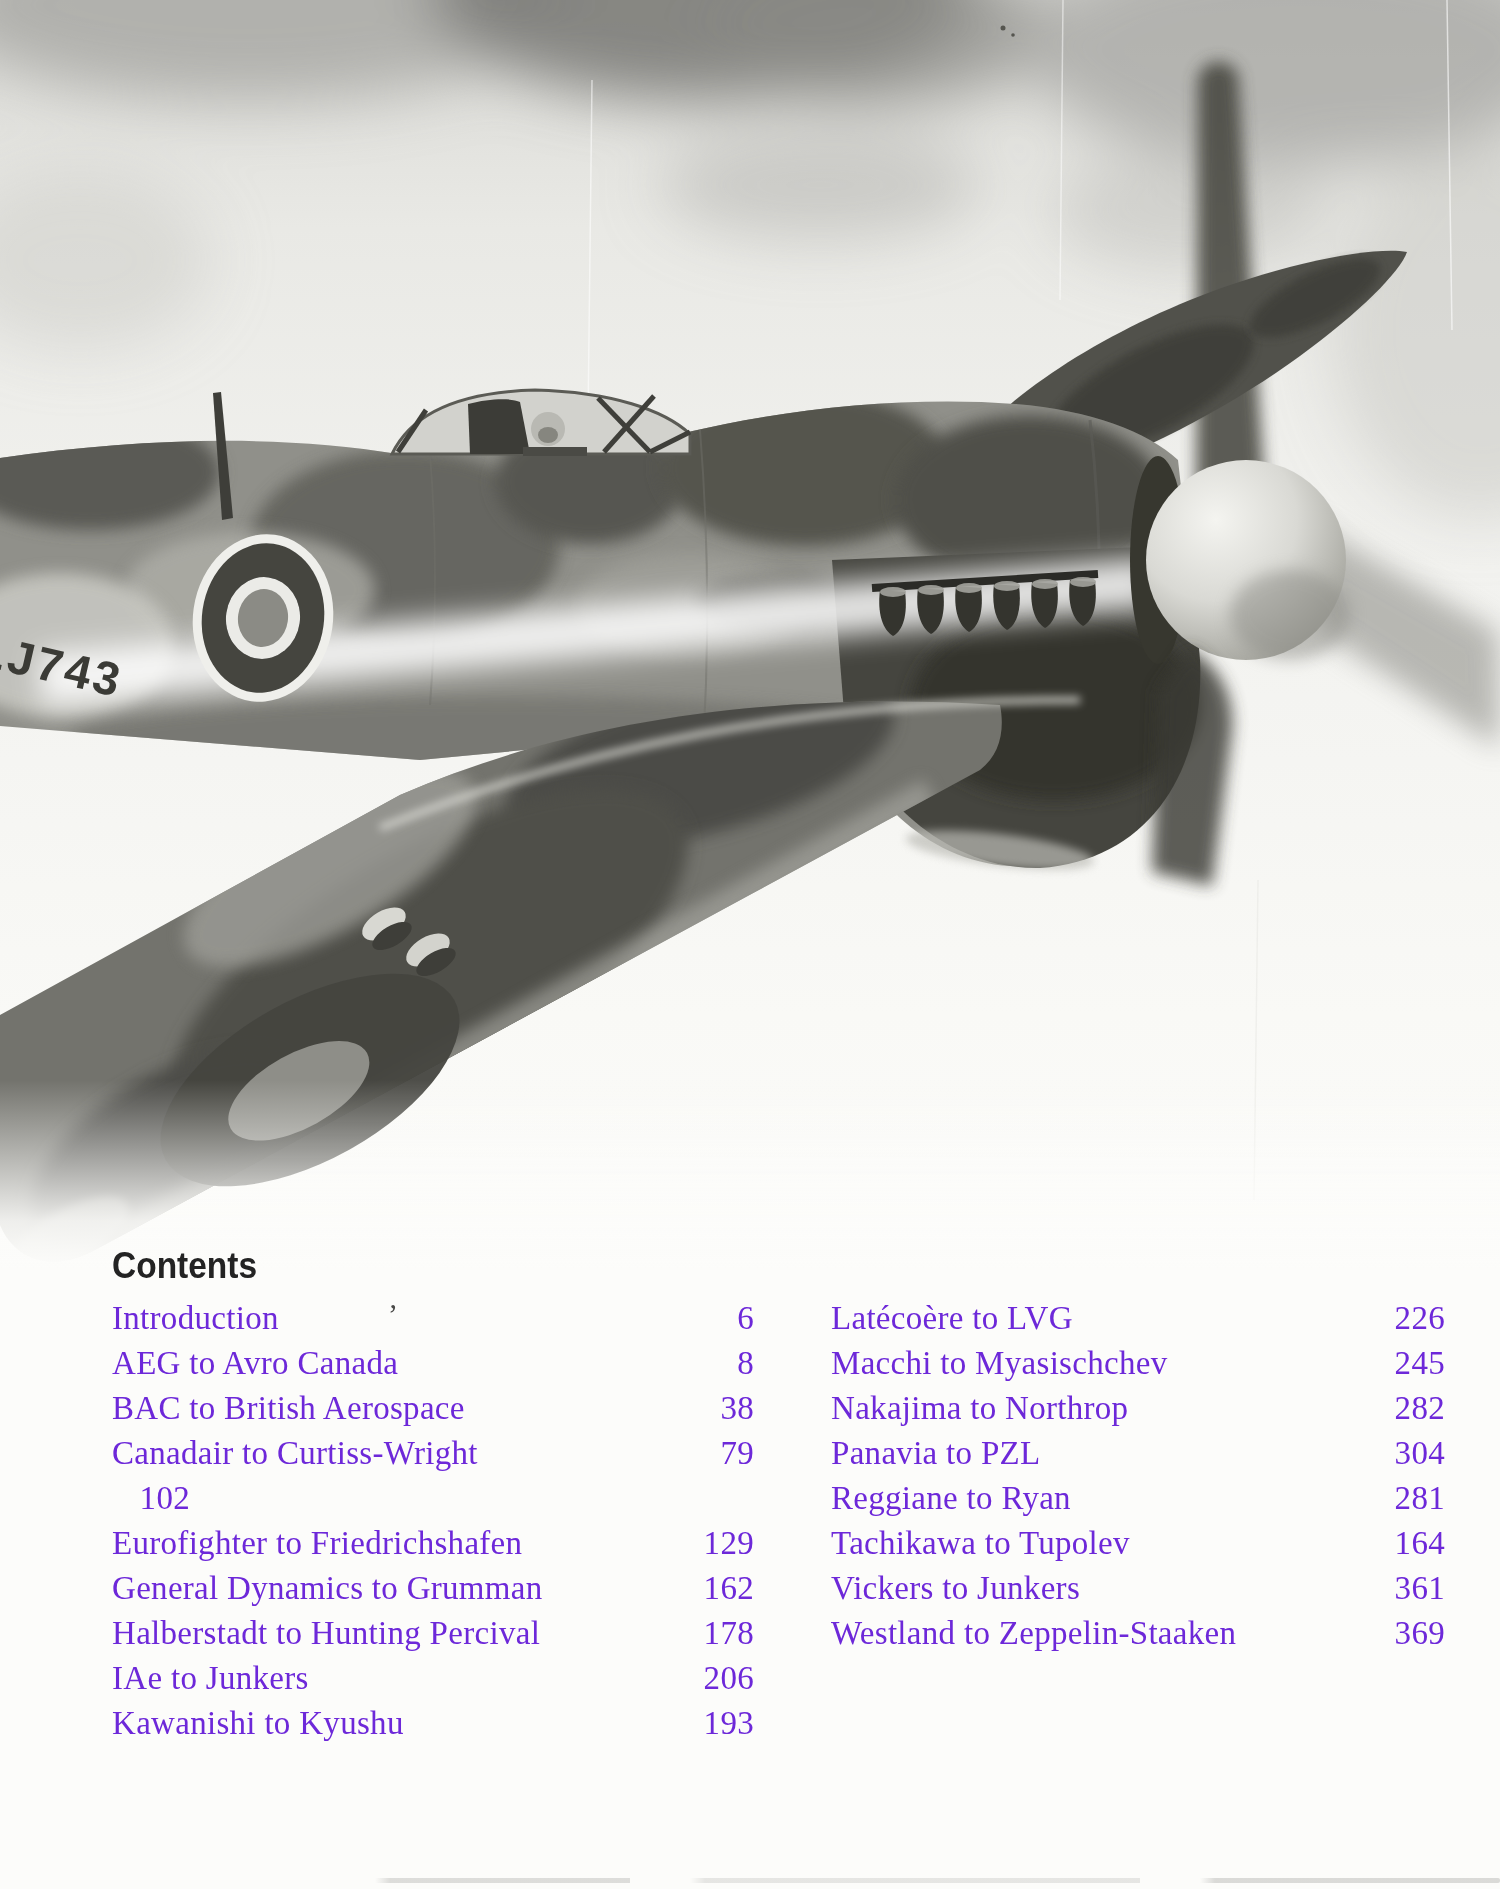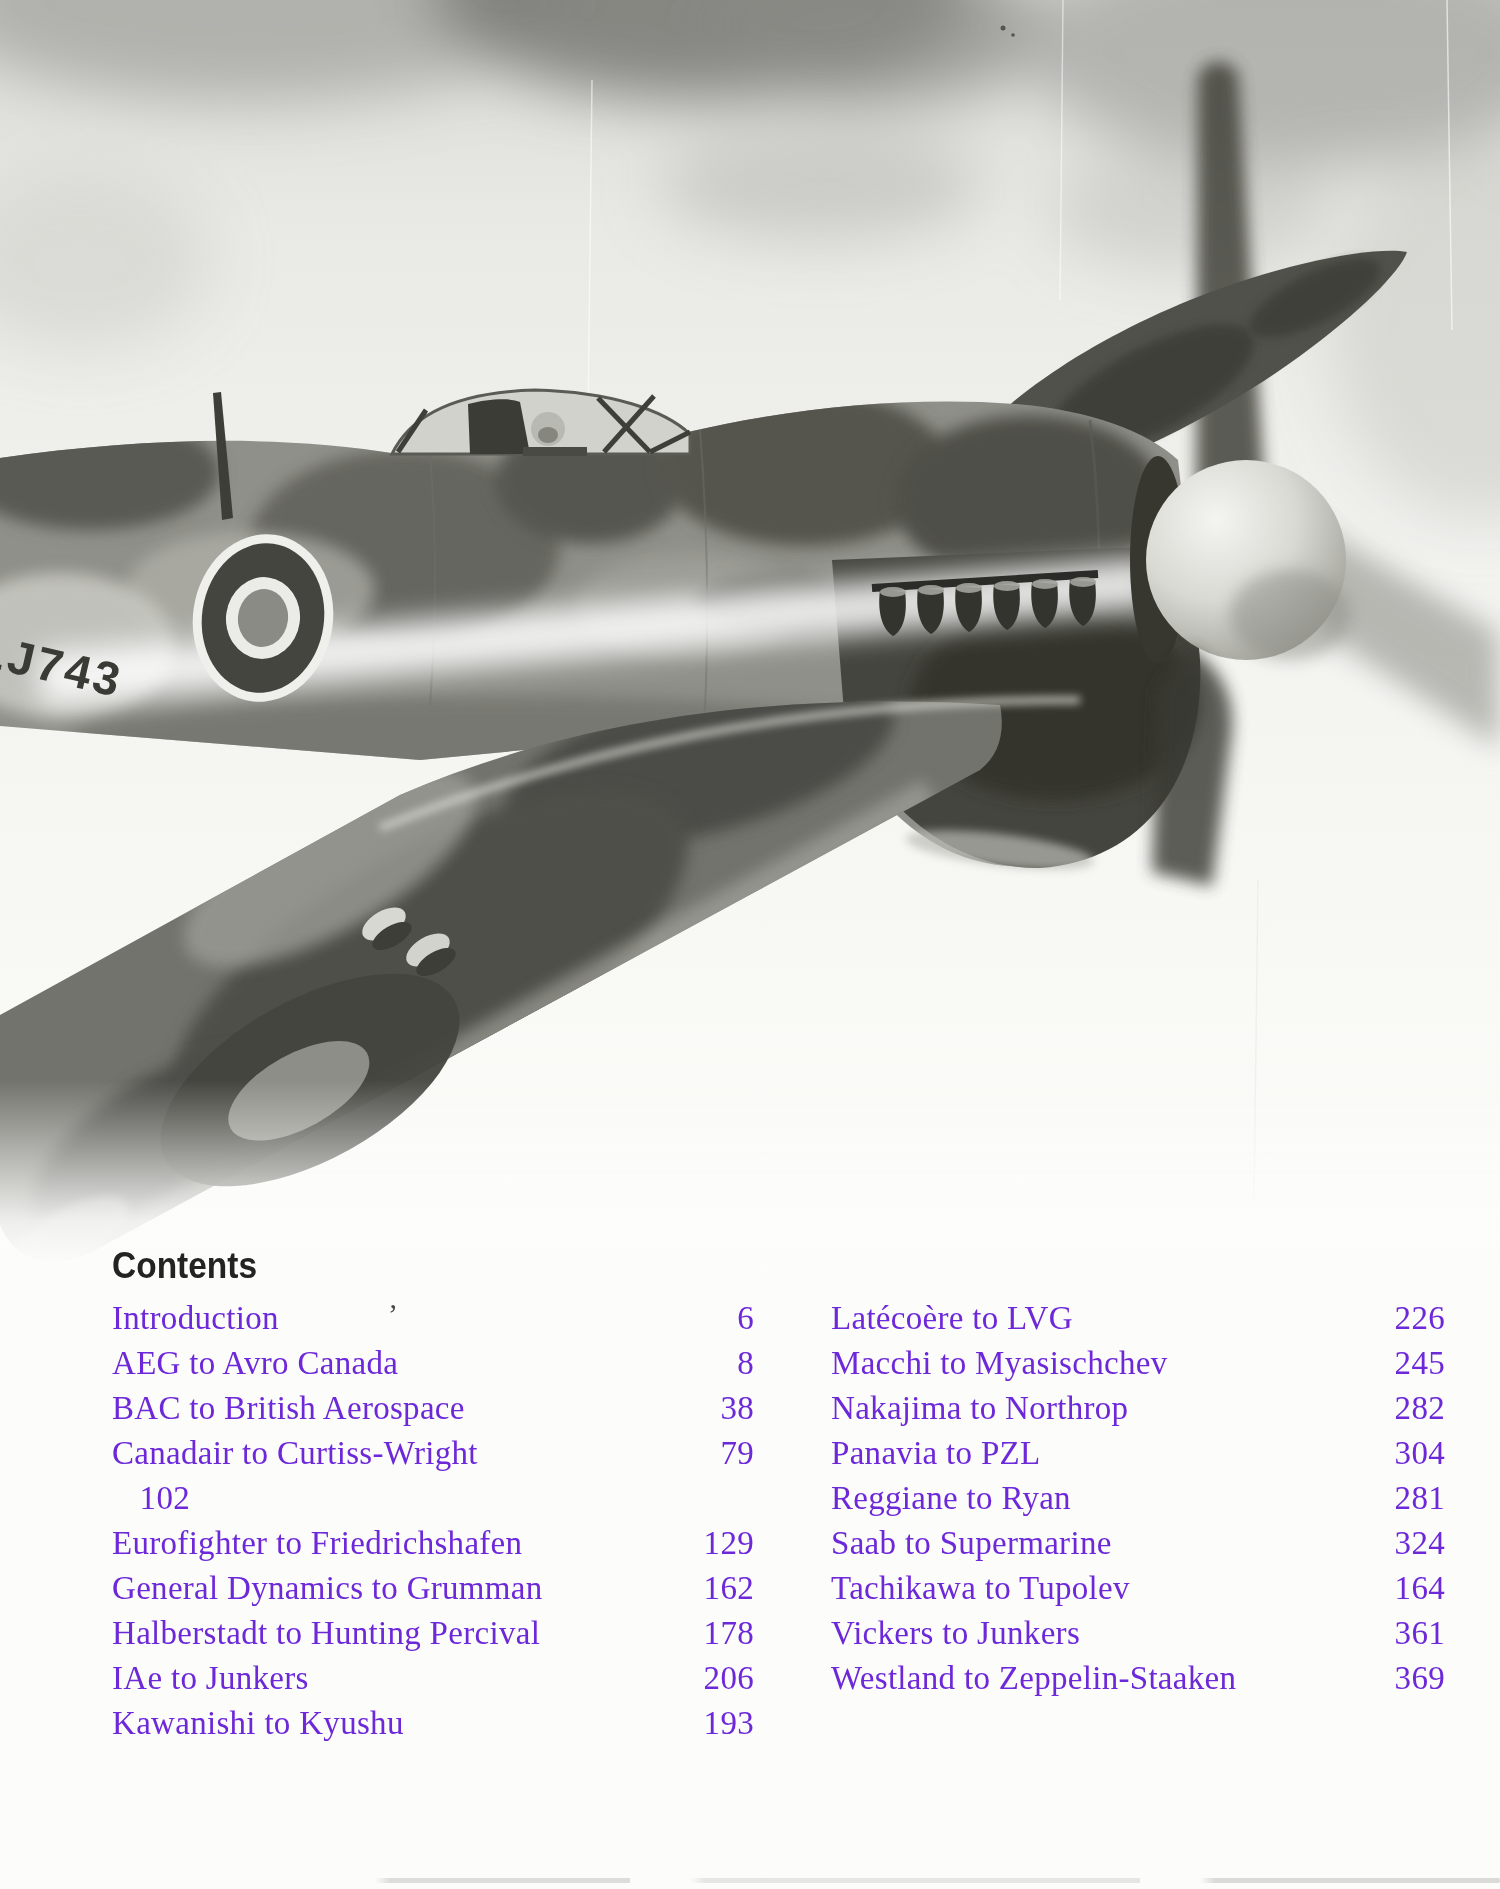--- a/index.html
+++ b/index.html
@@ -290,24 +290,20 @@
     </div>
   <div class="toc-row">
       <span class="toc-label">Panavia to PZL</span>
       <span class="toc-page">304</span>
     </div>
   <div class="toc-row">
       <span class="toc-label">Reggiane to Ryan</span>
       <span class="toc-page">281</span>
     </div>
   <div class="toc-row">
-      <span class="toc-label">Saab to Supermarine</span>
-      <span class="toc-page">324</span>
-    </div>
-  <div class="toc-row">
       <span class="toc-label">Tachikawa to Tupolev</span>
       <span class="toc-page">164</span>
     </div>
   <div class="toc-row">
       <span class="toc-label">Vickers to Junkers</span>
       <span class="toc-page">361</span>
     </div>
   <div class="toc-row">
       <span class="toc-label">Westland to Zeppelin-Staaken</span>
       <span class="toc-page">369</span>

